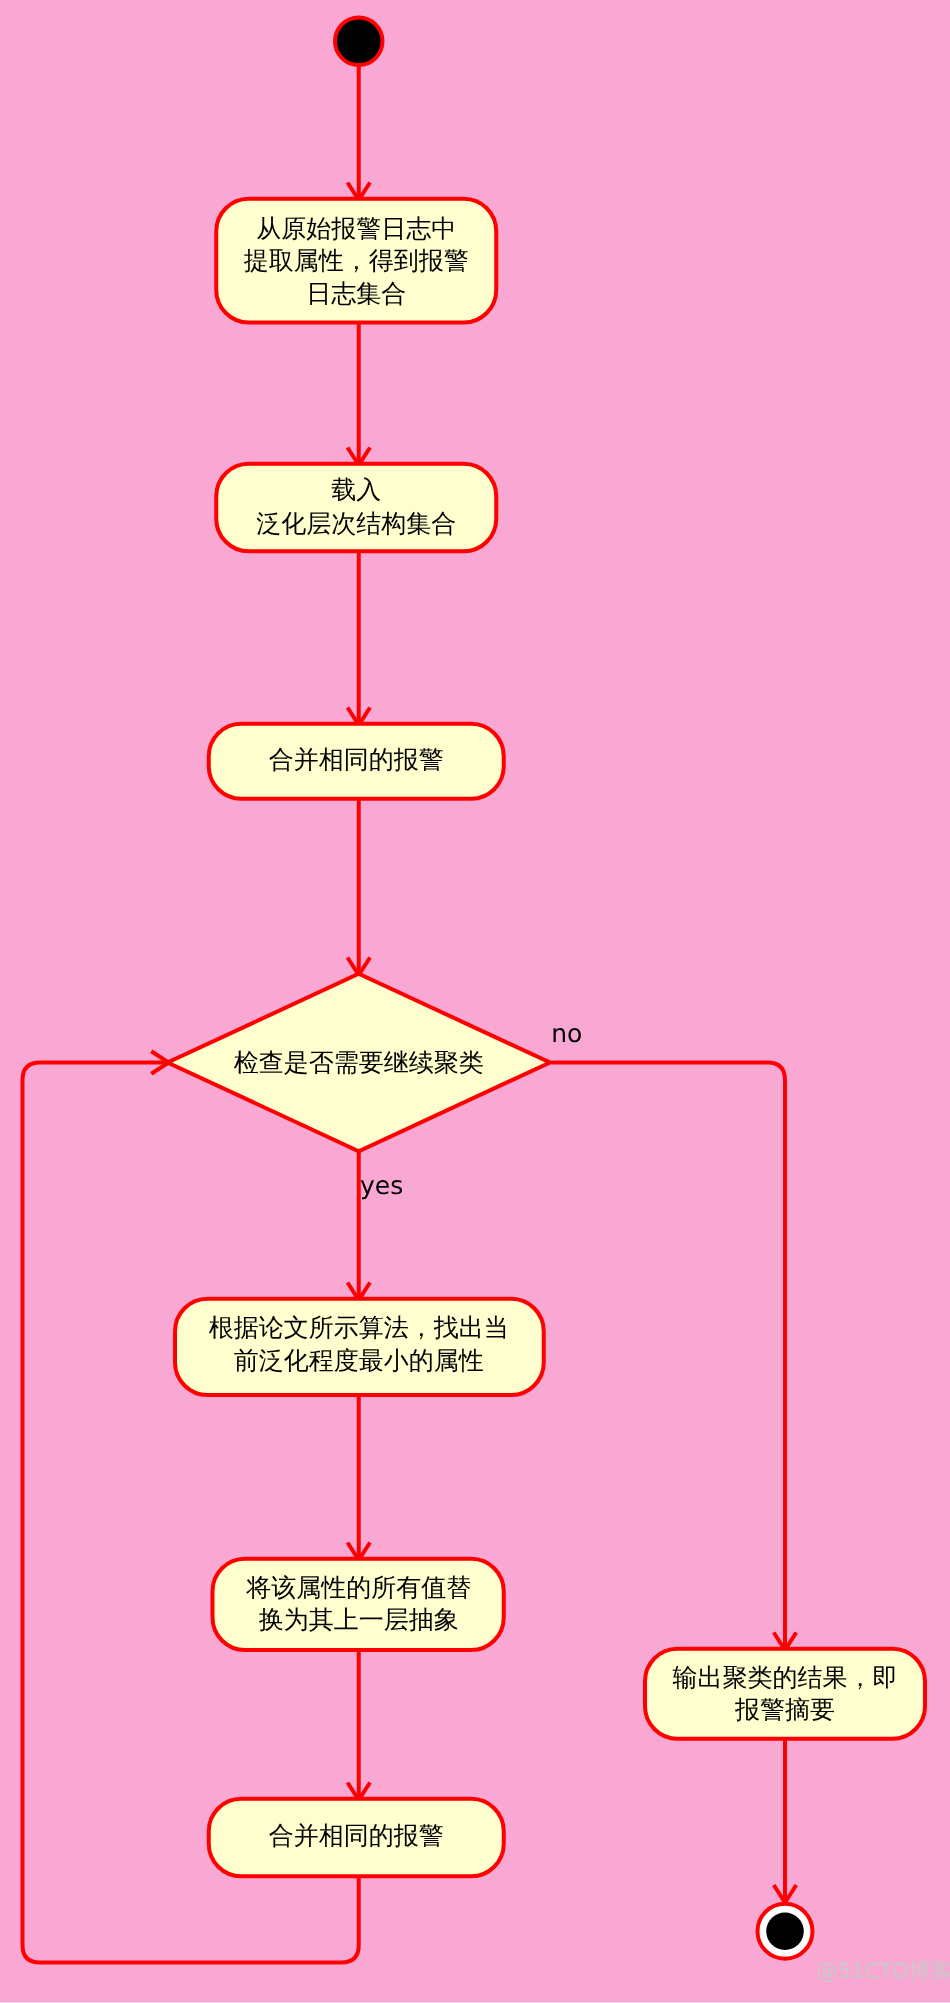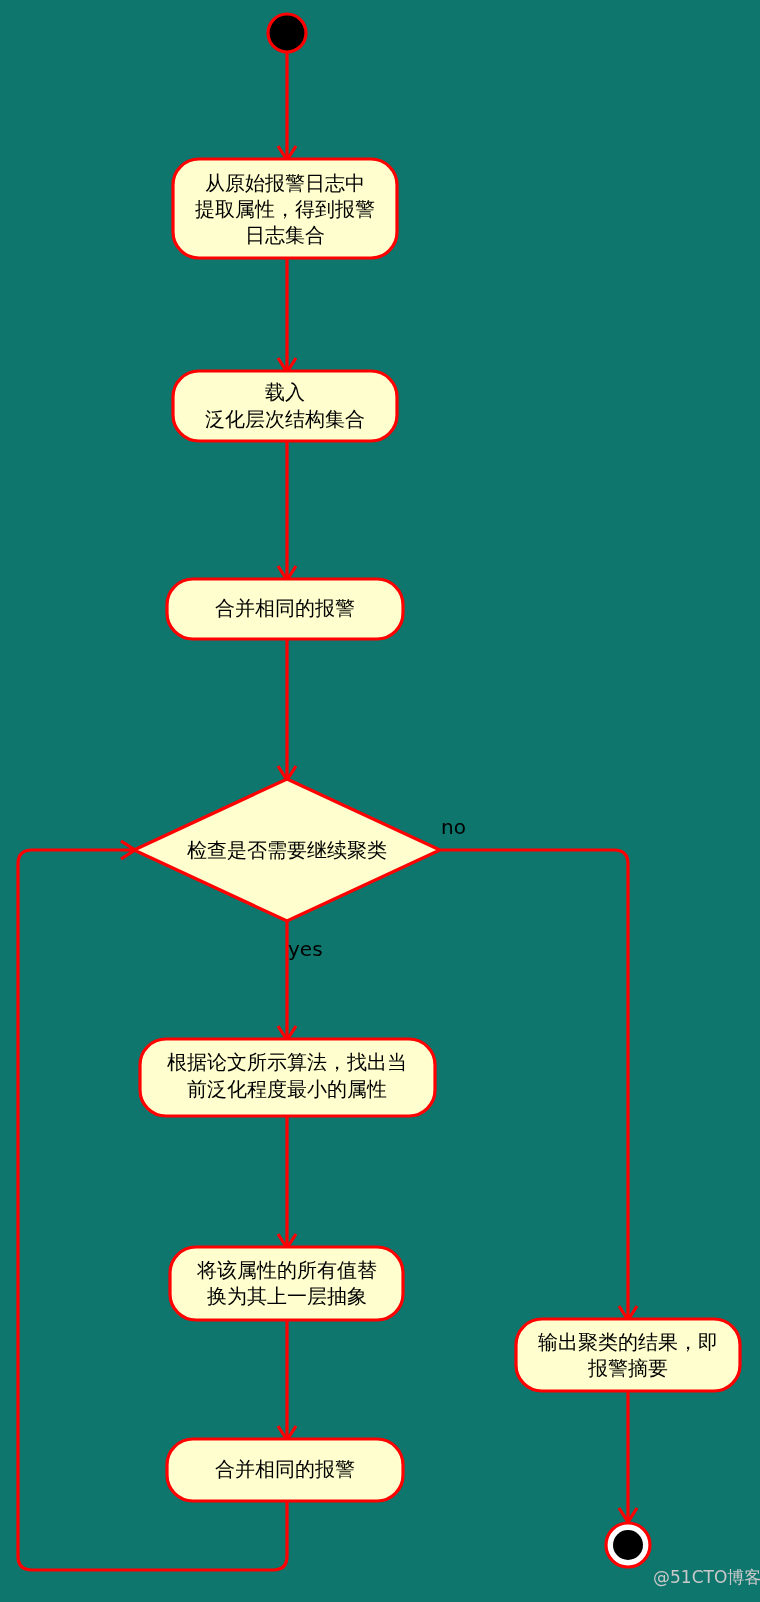--- a/index.html
+++ b/index.html
@@ -11,21 +11,21 @@
   body {
     width: 760px;
     height: 1602px;
     font-family: "DejaVu Sans", "Liberation Sans", sans-serif;
     overflow: hidden;
   }
   #diagram-root {
     position: relative;
     width: 760px;
     height: 1602px;
-    background: #0f766e;
+    background: #f9a8d4;
   }
   svg#flow {
     display: block;
     width: 760px;
     height: 1602px;
   }
   .node-shape {
     fill: #FEFECE;
     stroke: #FF0000;
     stroke-width: 3.2;

